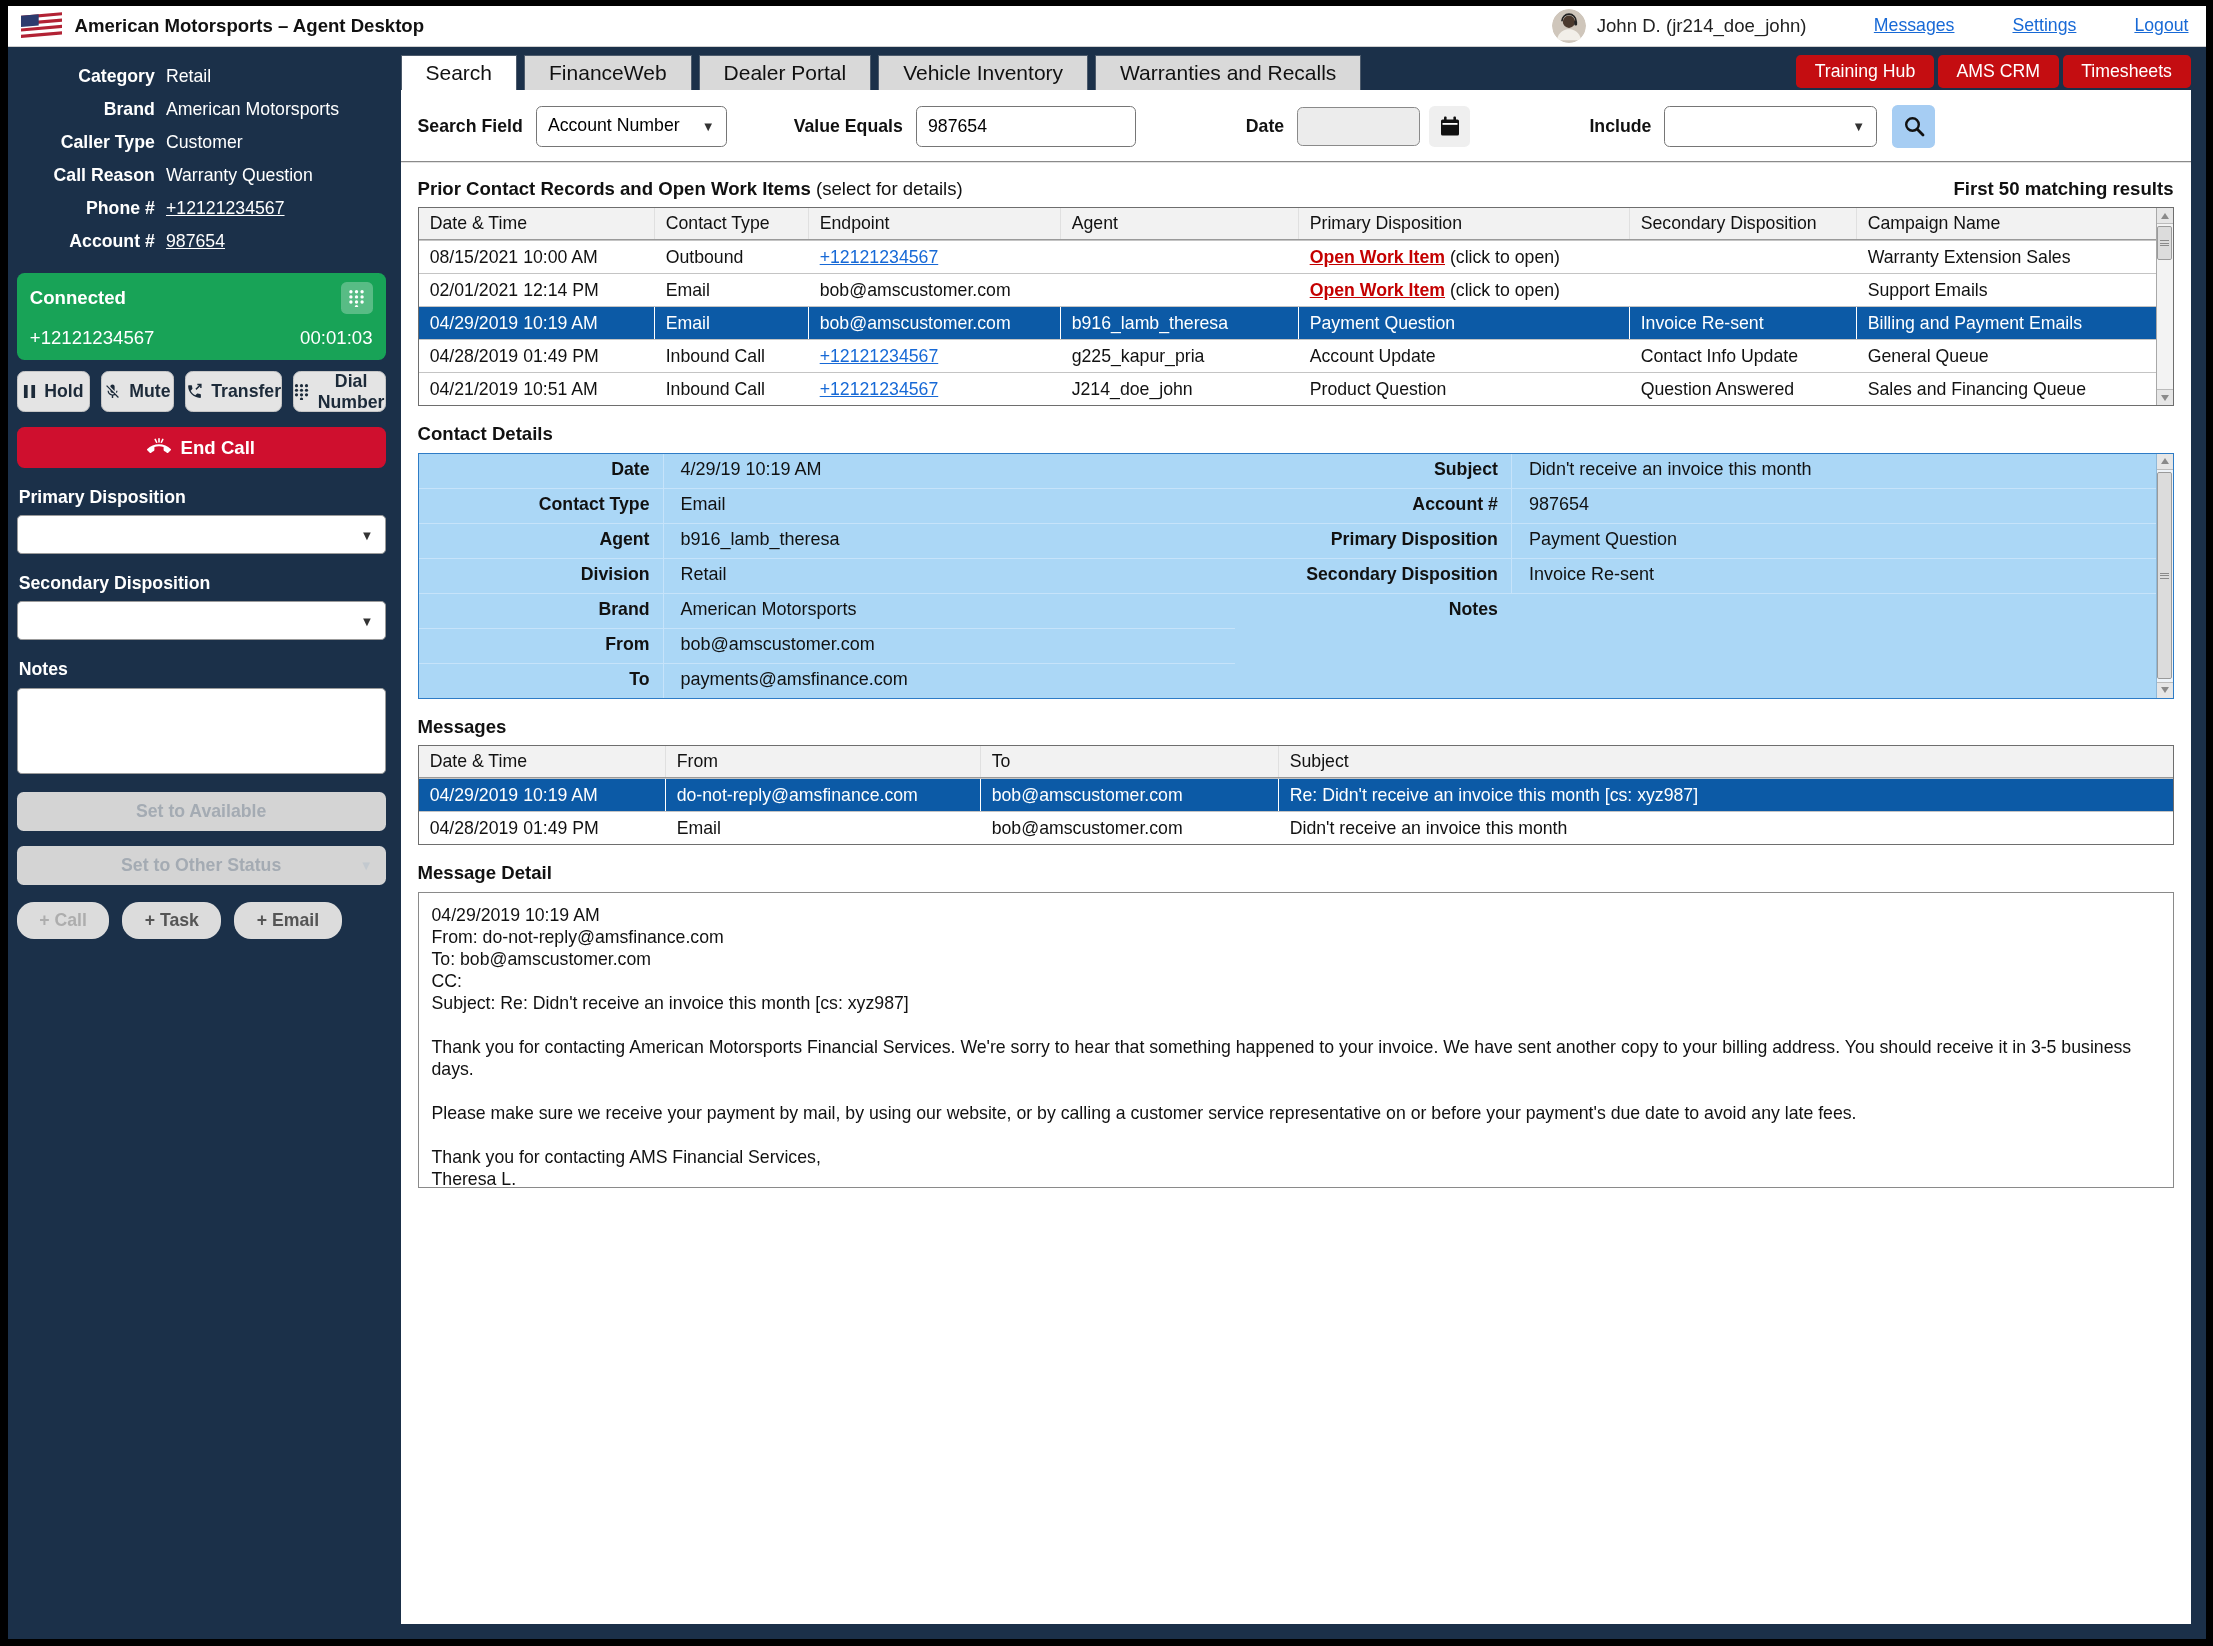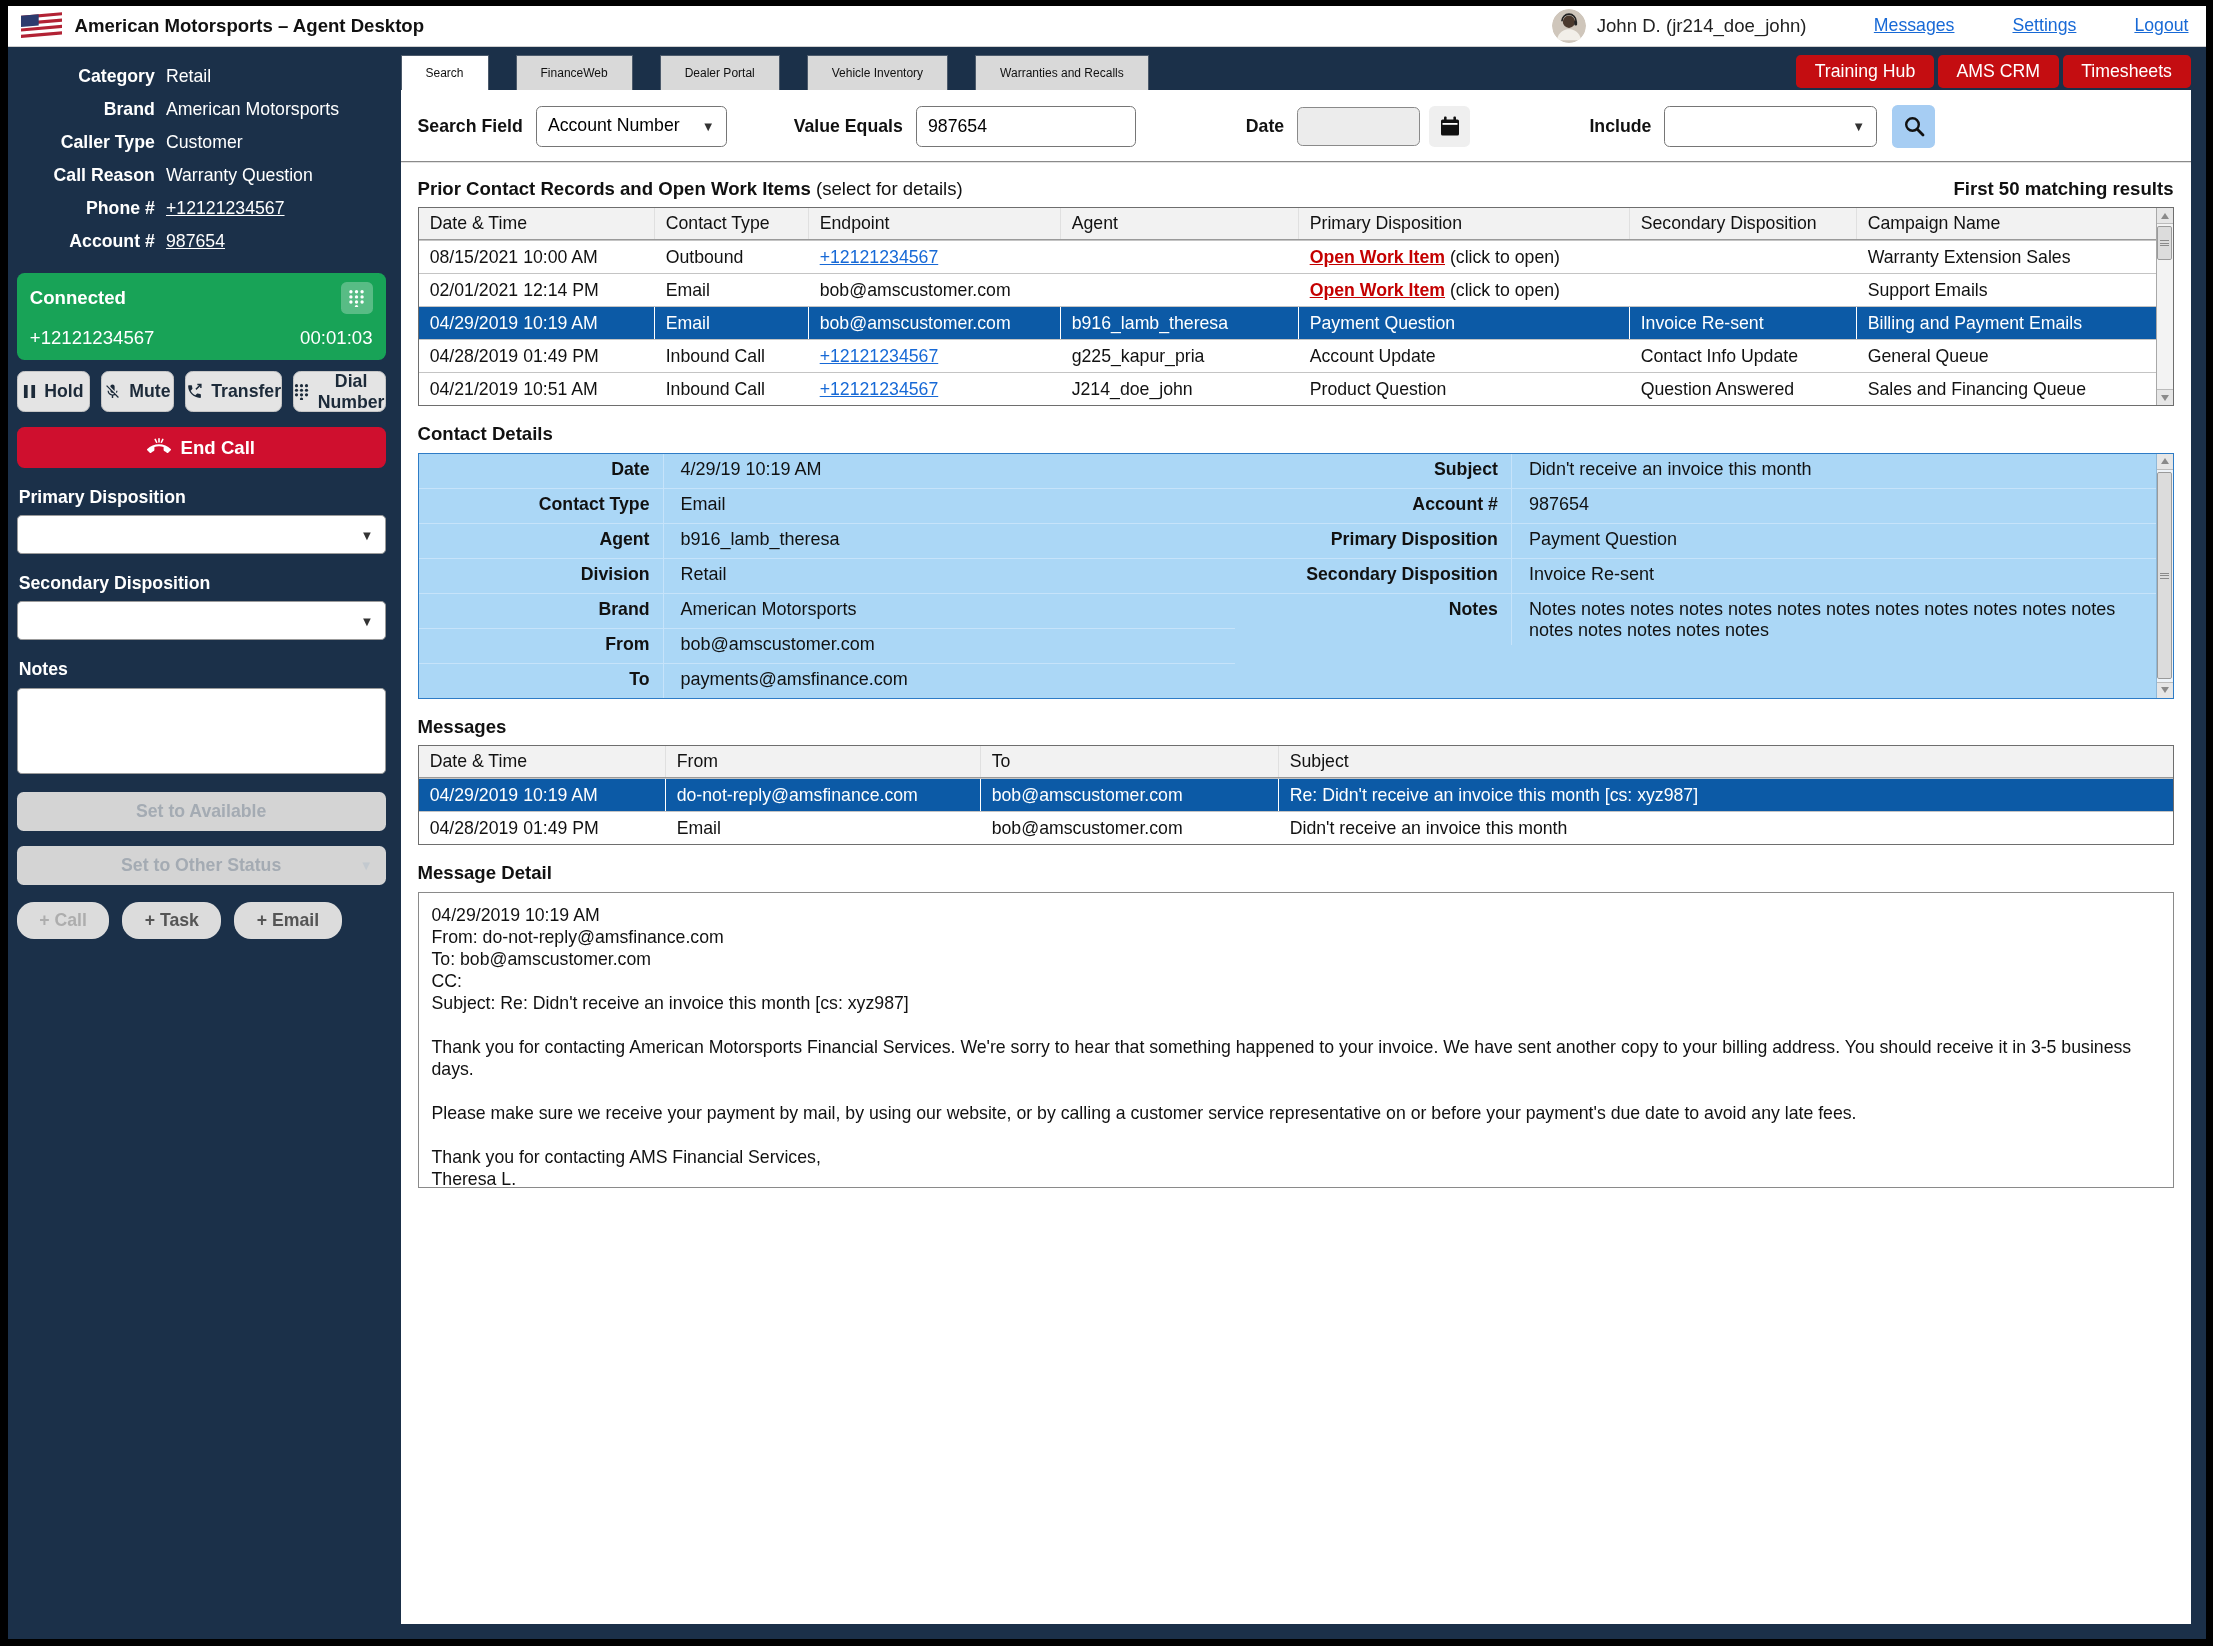--- a/index.html
+++ b/index.html
@@ -42,21 +42,21 @@
 
   .status-btn { margin-top:15px; width:100%; height:39px; background:#d4d4d4; border:none; border-radius:6.5px; color:#a4abb3; font-size:17.7px; font-weight:bold; position:relative; cursor:pointer; }
   .status-btn .arr { position:absolute; right:13px; top:50%; transform:translateY(-50%); font-size:13px; color:#c3c9cf; }
   .action-row { display:flex; gap:13px; margin-top:17px; }
   .action-btn { height:37px; background:#dcdcdc; border:none; border-radius:17px; font-size:17.7px; font-weight:bold; color:#555; padding:0 22.4px; cursor:pointer; }
   .action-btn.disabled { color:#adadad; }
 
   
   .content { flex:1; display:flex; flex-direction:column; margin-right:15px; min-width:0; }
   .tab-row { display:flex; margin-top:8.4px; height:35px; flex:0 0 auto; align-items:flex-end; }
-  .tab { height:35px; padding:13px 24px; font-size:12px; color:#111; background:#d9d9d9; border:0.9px solid #4c5a6b; border-bottom:none; display:flex; align-items:center; margin-right:27px; cursor:pointer; }
+  .tab { height:35px; padding:13px 24px; font-size:21px; color:#111; background:#d9d9d9; border:0.9px solid #4c5a6b; border-bottom:none; display:flex; align-items:center; margin-right:7px; cursor:pointer; }
   .tab.active { background:#fff; font-weight:normal; }
   .tab-spacer { flex:1; }
   .quick-btn { height:33px; margin-bottom:1.9px; padding:0 18.6px; background:#c40d11; color:#fff; border:none; border-radius:4.7px; font-size:17.7px; margin-left:4px; cursor:pointer; font-family:"Liberation Sans", sans-serif; }
 
   .panel { flex:1; background:#fff; overflow:hidden; display:flex; flex-direction:column; margin-bottom:15px; }
 
   .search-row { display:flex; align-items:center; padding:15px 1px 13px 17px; flex:0 0 auto; }
   .s-label { font-size:17.7px; font-weight:bold; color:#111; }
   .sf-select { position:relative; width:191px; height:41px; border:1.9px solid #767676; border-radius:5.6px; background:#fff; margin-left:13px; font-size:17.7px; line-height:37px; padding-left:11.2px; cursor:pointer; }
   .ti { width:220px; height:41px; border:1.9px solid #767676; border-radius:5.6px; font-size:17.7px; padding:0 11.2px; margin-left:13px; font-family:"Liberation Sans", sans-serif; }
@@ -482,21 +482,20 @@
               <div class="cd-row">
                     <span class="cd-label">Primary Disposition</span>
                     <span class="cd-value">Payment Question</span>
                   </div>
               <div class="cd-row">
                     <span class="cd-label">Secondary Disposition</span>
                     <span class="cd-value">Invoice Re-sent</span>
                   </div>
               <div class="cd-row" style="flex:1;">
                     <span class="cd-label">Notes</span>
-                    <span class="cd-value" style="white-space:normal;">Notes notes notes notes notes notes notes notes notes notes notes notes notes notes notes notes notes</span>
                   </div>
             </div>
           </div>
           <div class="vscroll cd-scroll">
             <div class="vs-arrow up">
                   <span class="tri-up"></span>
                 </div>
             <div class="vs-thumb" style="top:18.6px; bottom:18.6px;">
                   <span class="vs-grip">
                     <i></i>

